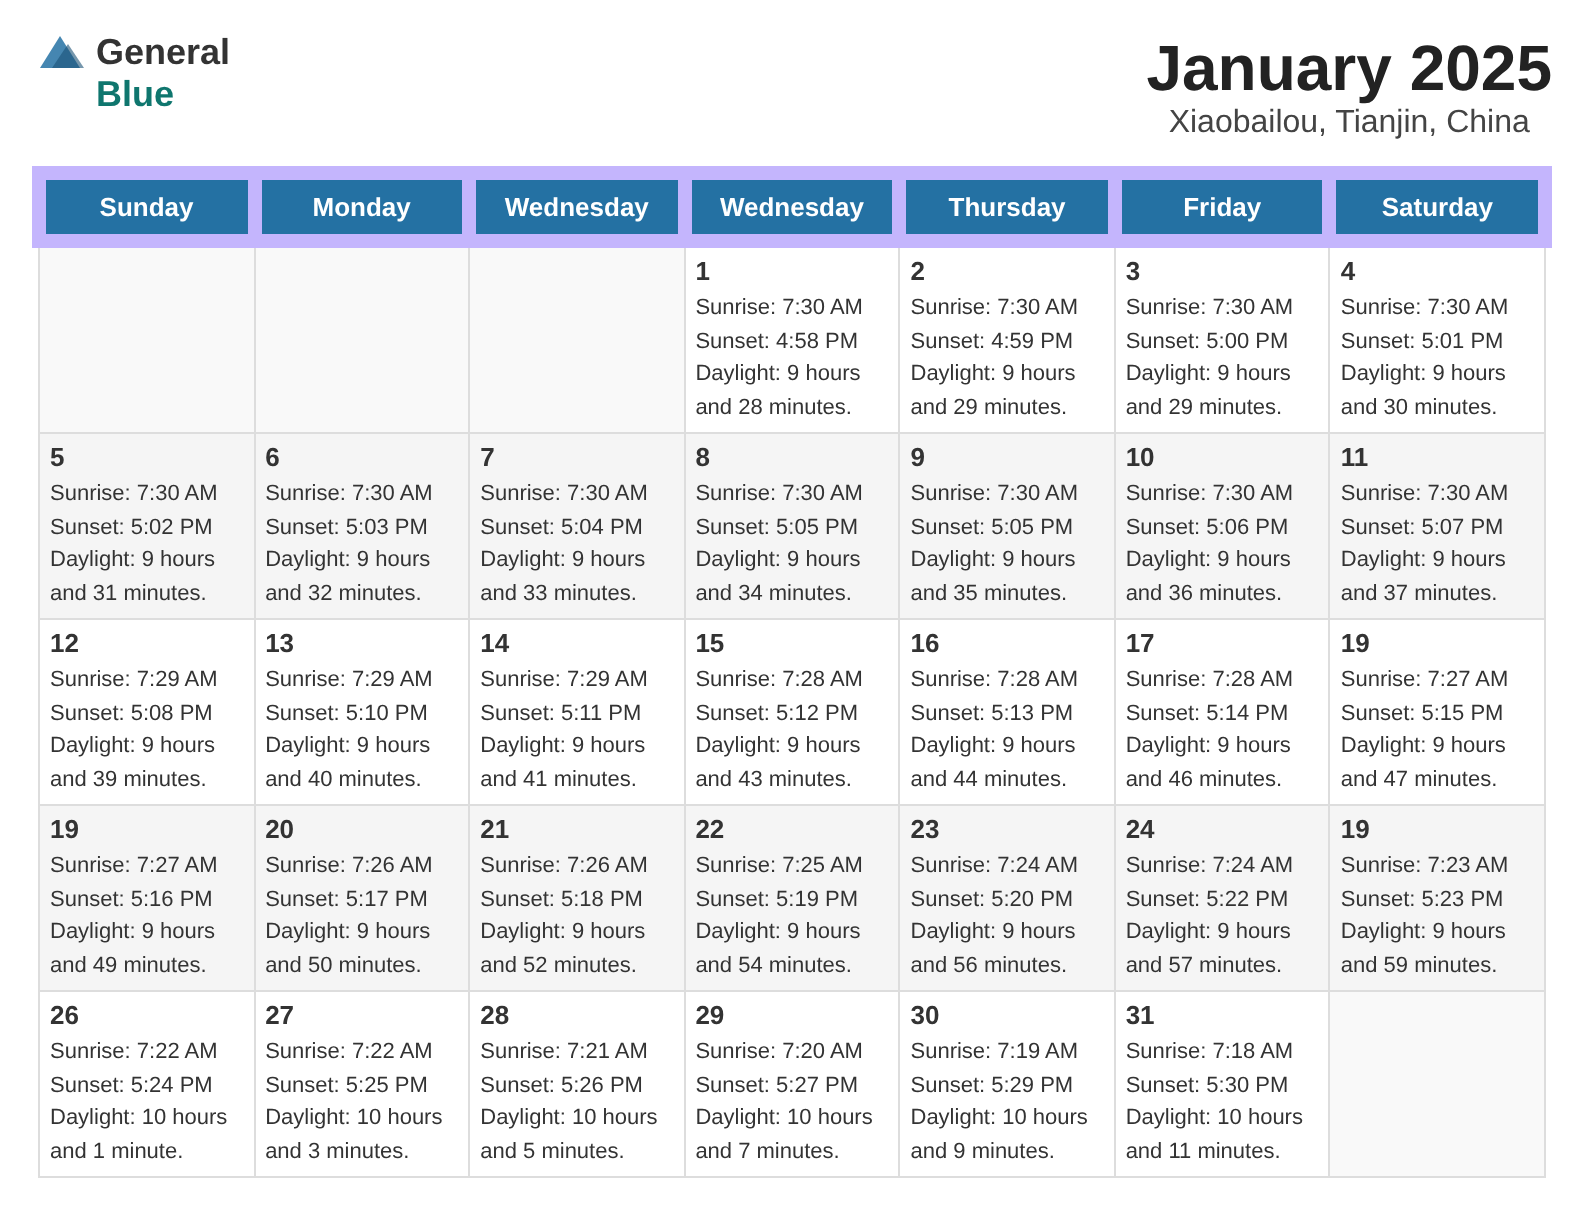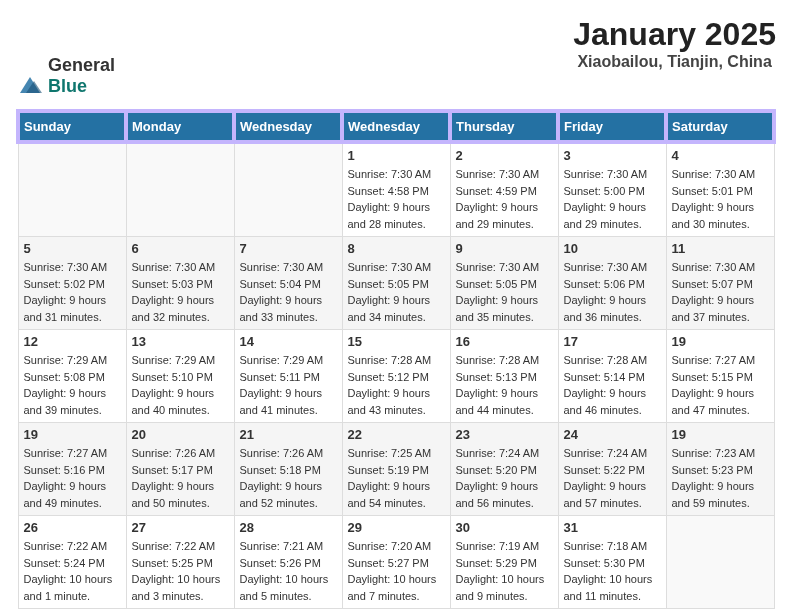--- a/index.html
+++ b/index.html
@@ -11,54 +11,53 @@
       padding: 16px;
     }
     .header {
       display: flex;
       justify-content: space-between;
       align-items: flex-start;
       margin-bottom: 12px;
     }
     .logo {
       display: flex;
-      align-items: flex-end;
+      align-items: flex-start;
       gap: 4px;
-      margin-top: 39px;
     }
     .logo-icon {
       width: 28px;
       height: 22px;
     }
     .title-block {
       text-align: center;
     }
     .title-block h1 {
       font-size: 32px;
       font-weight: bold;
       color: #222;
     }
     .title-block h2 {
       font-size: 16px;
-      font-weight: bold;
+      font-weight: normal;
       color: #444;
     }
     table {
       width: 100%;
       border-collapse: collapse;
       table-layout: fixed;
     }
     thead tr th {
       background: #2471a3;
       color: #fff;
       font-size: 13px;
       font-weight: bold;
       padding: 6px 4px;
-      text-align: left;
-      border: 4px solid #c4b5fd;
+      text-align: center;
+      border: 7px solid #c4b5fd;
       margin-top: 13px;
     }
     tbody tr {
       background: #fff;
     }
     tbody tr:nth-child(even) {
       background: #f5f5f5;
     }
     tbody tr td {
       vertical-align: top;

